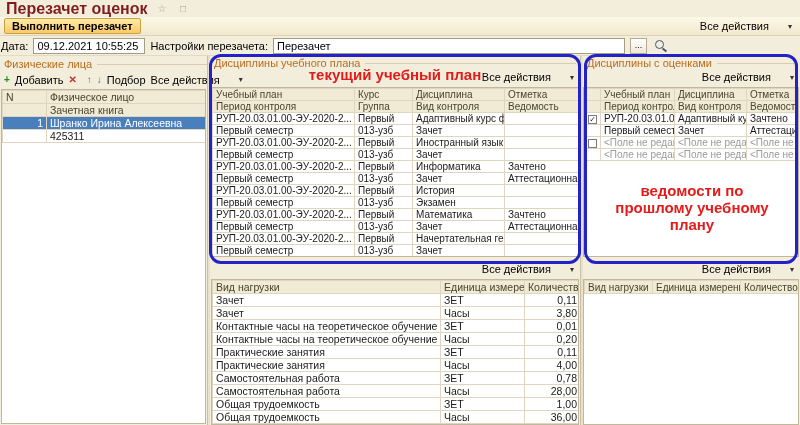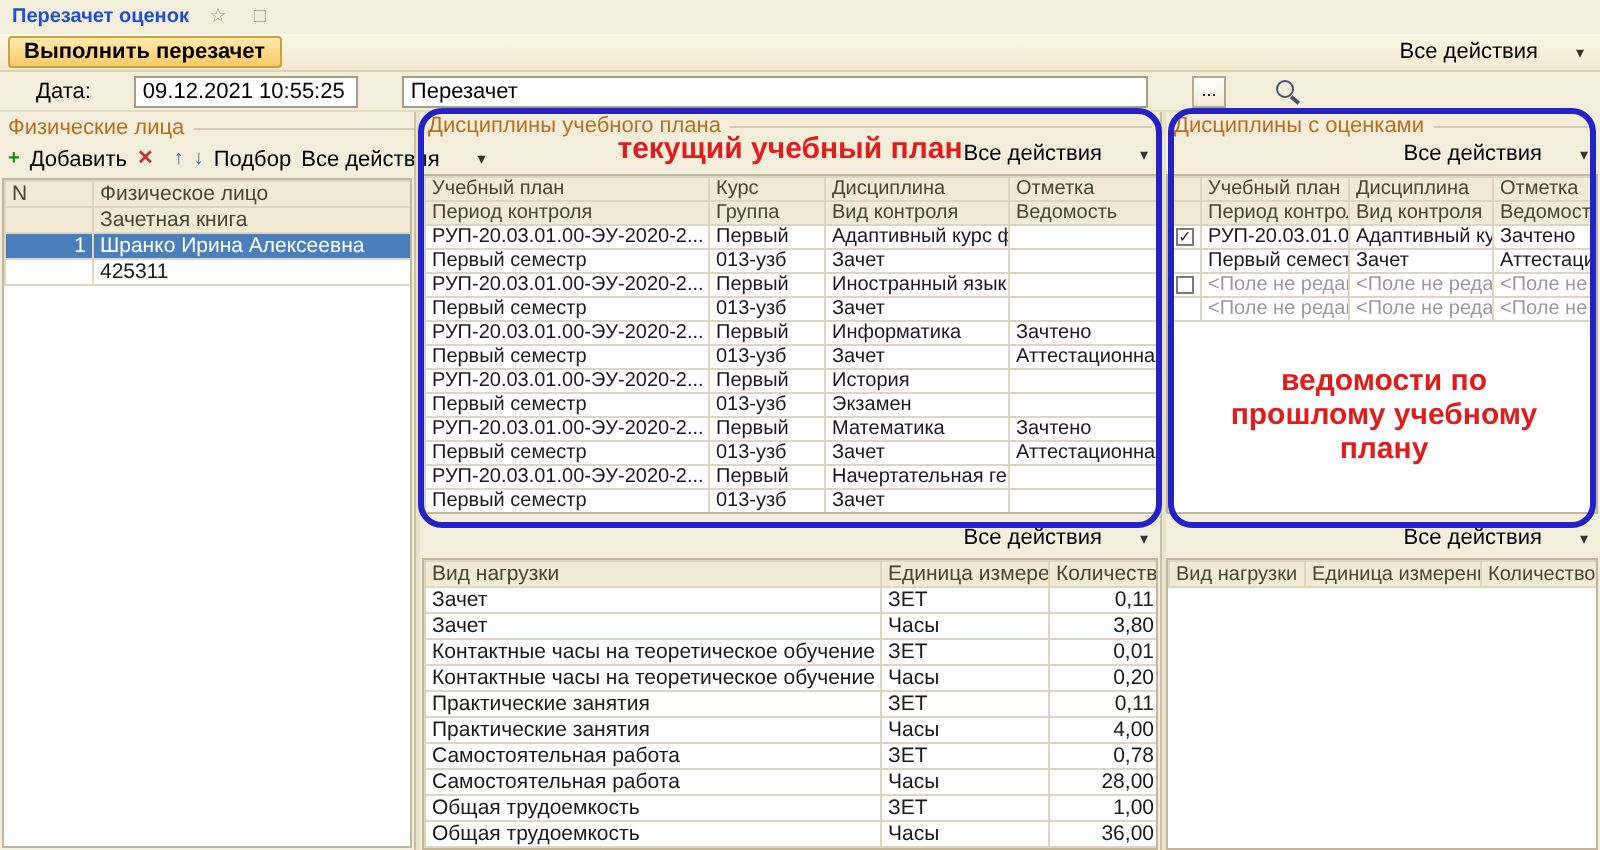--- a/index.html
+++ b/index.html
@@ -1,33 +1,33 @@
 <!DOCTYPE html>
 <html><head>
 <meta charset="utf-8">
 <style>
   *{box-sizing:border-box;margin:0;padding:0}
   html,body{width:800px;height:425px}
   body{font-family:"Liberation Sans",sans-serif;font-size:11px;color:#000;background:#f3eddc;position:relative;overflow:hidden}
 
   
   .titlebar{position:absolute;left:0;top:0;width:800px;height:17px;display:flex;align-items:center;padding:0 6px;gap:8px}
-  .title{color:#1d4ed8;font-weight:bold;font-size:10px}
+  .title{color:#7f1d1d;font-weight:bold;font-size:16px}
   .tb-ic{width:13px;height:13px;color:#a9a190;font-size:10px;line-height:13px;text-align:center;cursor:pointer}
 
   
   .toolbar{position:absolute;left:0;top:17px;width:800px;height:19px;background:linear-gradient(#fdf8e8,#f1e8cd);border-bottom:1px solid #ddd3b8;display:flex;align-items:center;padding:0 4px;gap:6px}
   .btn{height:16px;font-size:11px;font-family:inherit;border:1px solid transparent;background:transparent;padding:0 7px;border-radius:2px;cursor:pointer;white-space:nowrap}
   .btn.primary{background:linear-gradient(#ffeaa8,#fbc968);border-color:#c9a23f;font-weight:bold}
   .allact{display:inline-flex;align-items:center;gap:19px;cursor:pointer;white-space:nowrap}
   .allact .arr{font-size:8px;color:#333}
   .toolbar .allact{margin-left:auto;padding-right:4px}
 
   
-  .params{position:absolute;left:0;top:36px;width:669px;height:20px;display:flex;align-items:center;padding:0 18px;gap:22px;border-bottom:1px solid #e2dac2}
+  .params{position:absolute;left:0;top:36px;width:669px;height:20px;display:flex;align-items:center;padding:0 1px;gap:5px;border-bottom:1px solid #e2dac2}
   .lbl{white-space:nowrap}
   .inp{height:16px;border:1px solid #a59c82;background:#fff;font-family:inherit;font-size:11px;padding:0 3px}
   .inp.date{width:112px}
   .inp.settings{flex:1}
   .sq-btn{width:17px;height:16px;border:1px solid #b3aa8f;background:linear-gradient(#fff,#efe9d6);font-size:9px;line-height:13px;text-align:center;cursor:pointer}
   .mag{position:relative;width:16px;height:16px;cursor:pointer}
   .mag::before{content:"";position:absolute;left:3px;top:2px;width:7px;height:7px;border:1.5px solid #44566b;border-radius:50%}
   .mag::after{content:"";position:absolute;left:10px;top:11px;width:5px;height:2px;background:#44566b;transform:rotate(40deg)}
 
   
@@ -100,20 +100,21 @@
   <button class="btn primary">Выполнить перезачет</button>
   <span class="allact">
     <span>Все действия</span>
     <span class="arr">▾</span>
   </span>
 </div>
 
 <div class="params">
   <span class="lbl">Дата:</span>
   <input class="inp date" value="09.12.2021 10:55:25" style="">
+  <span class="lbl">Настройки перезачета:</span>
   <input class="inp settings" value="Перезачет" style="">
   <span class="sq-btn">...</span>
   <span class="mag"></span>
 </div>
 
 <div class="panel" id="p-left">
   <div class="ghead">
     <span>Физические лица</span>
     <span class="rule"></span>
   </div>

